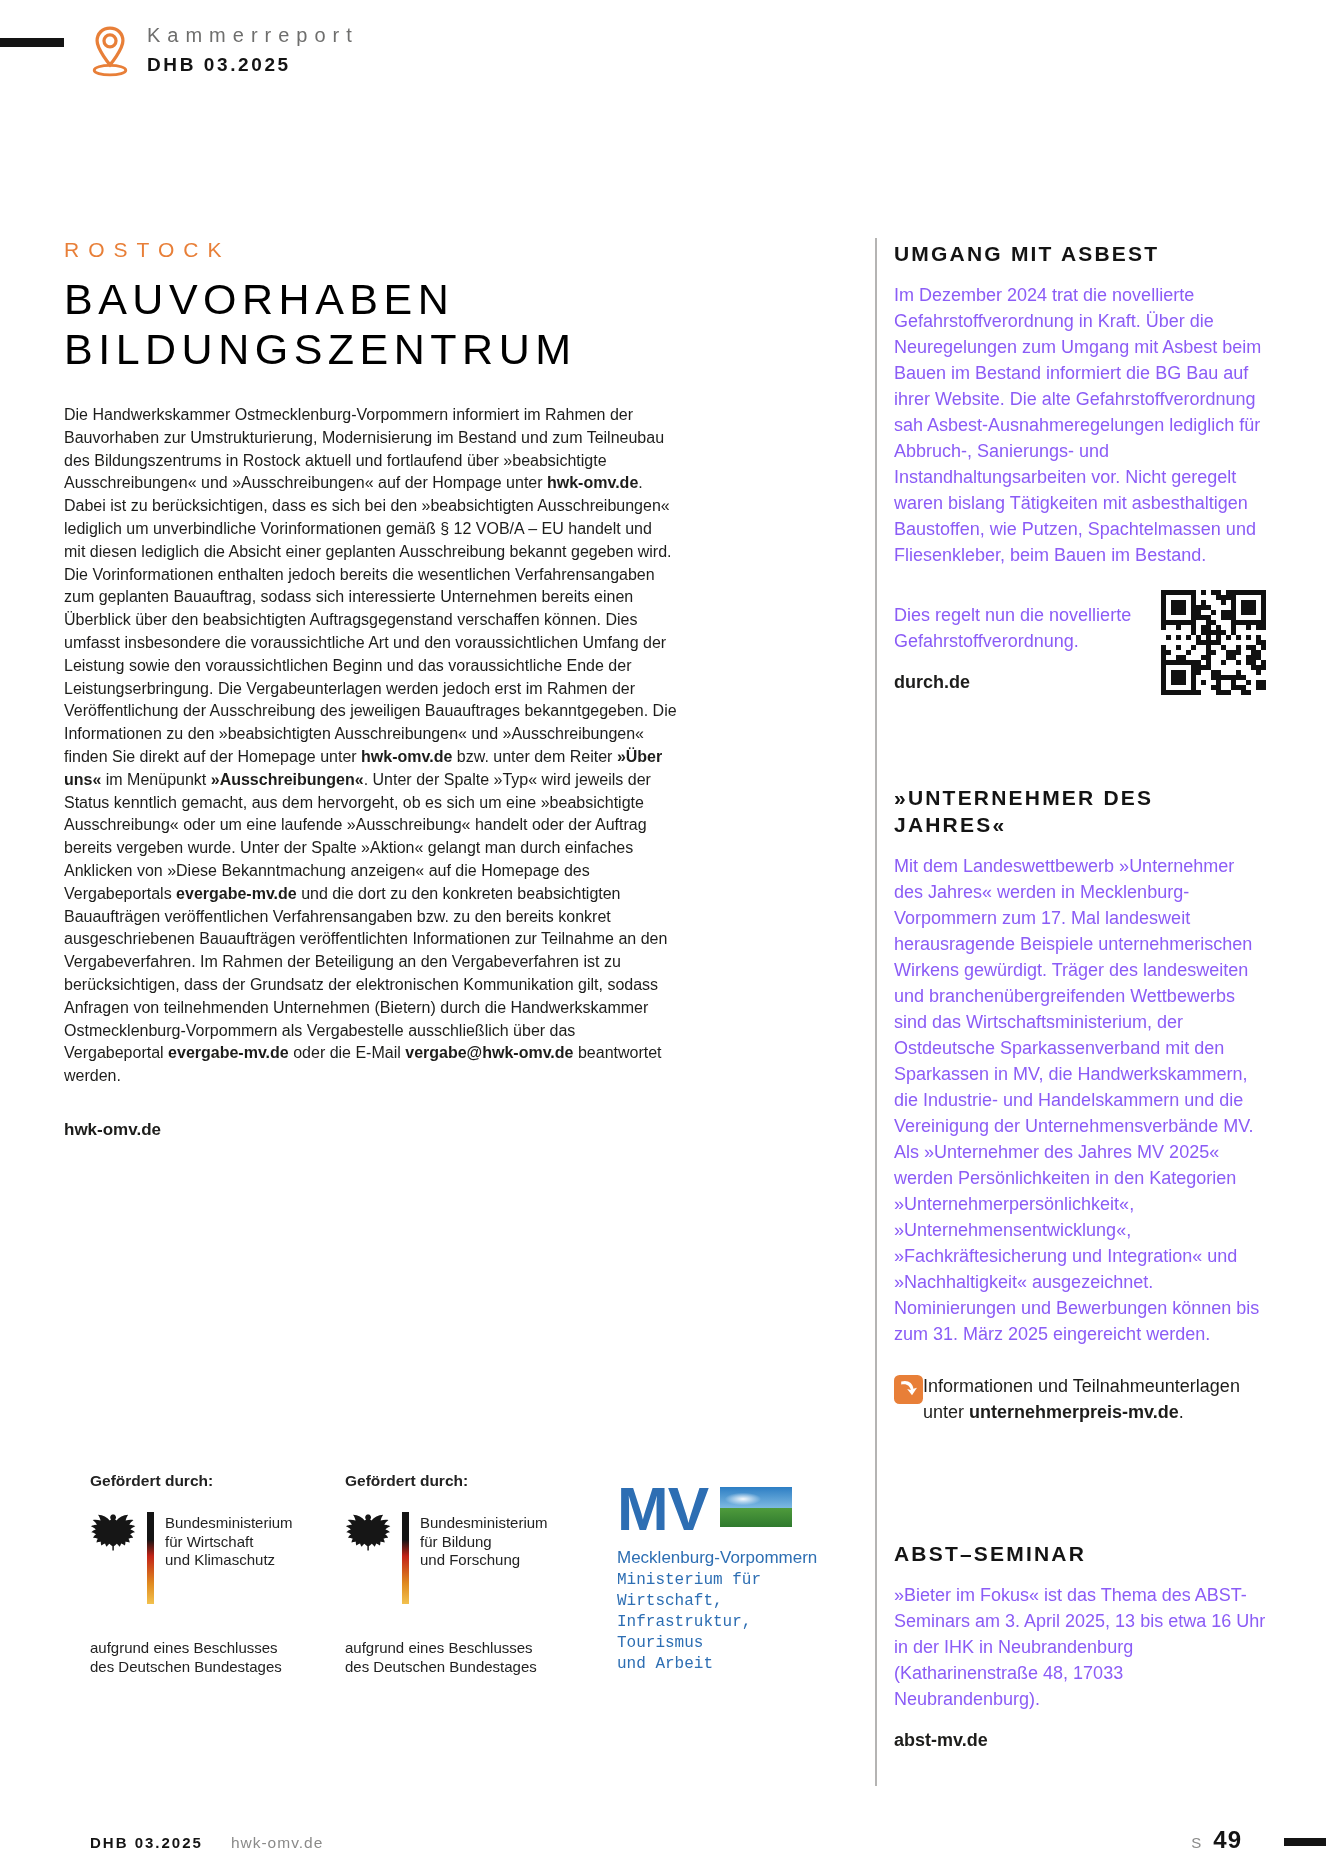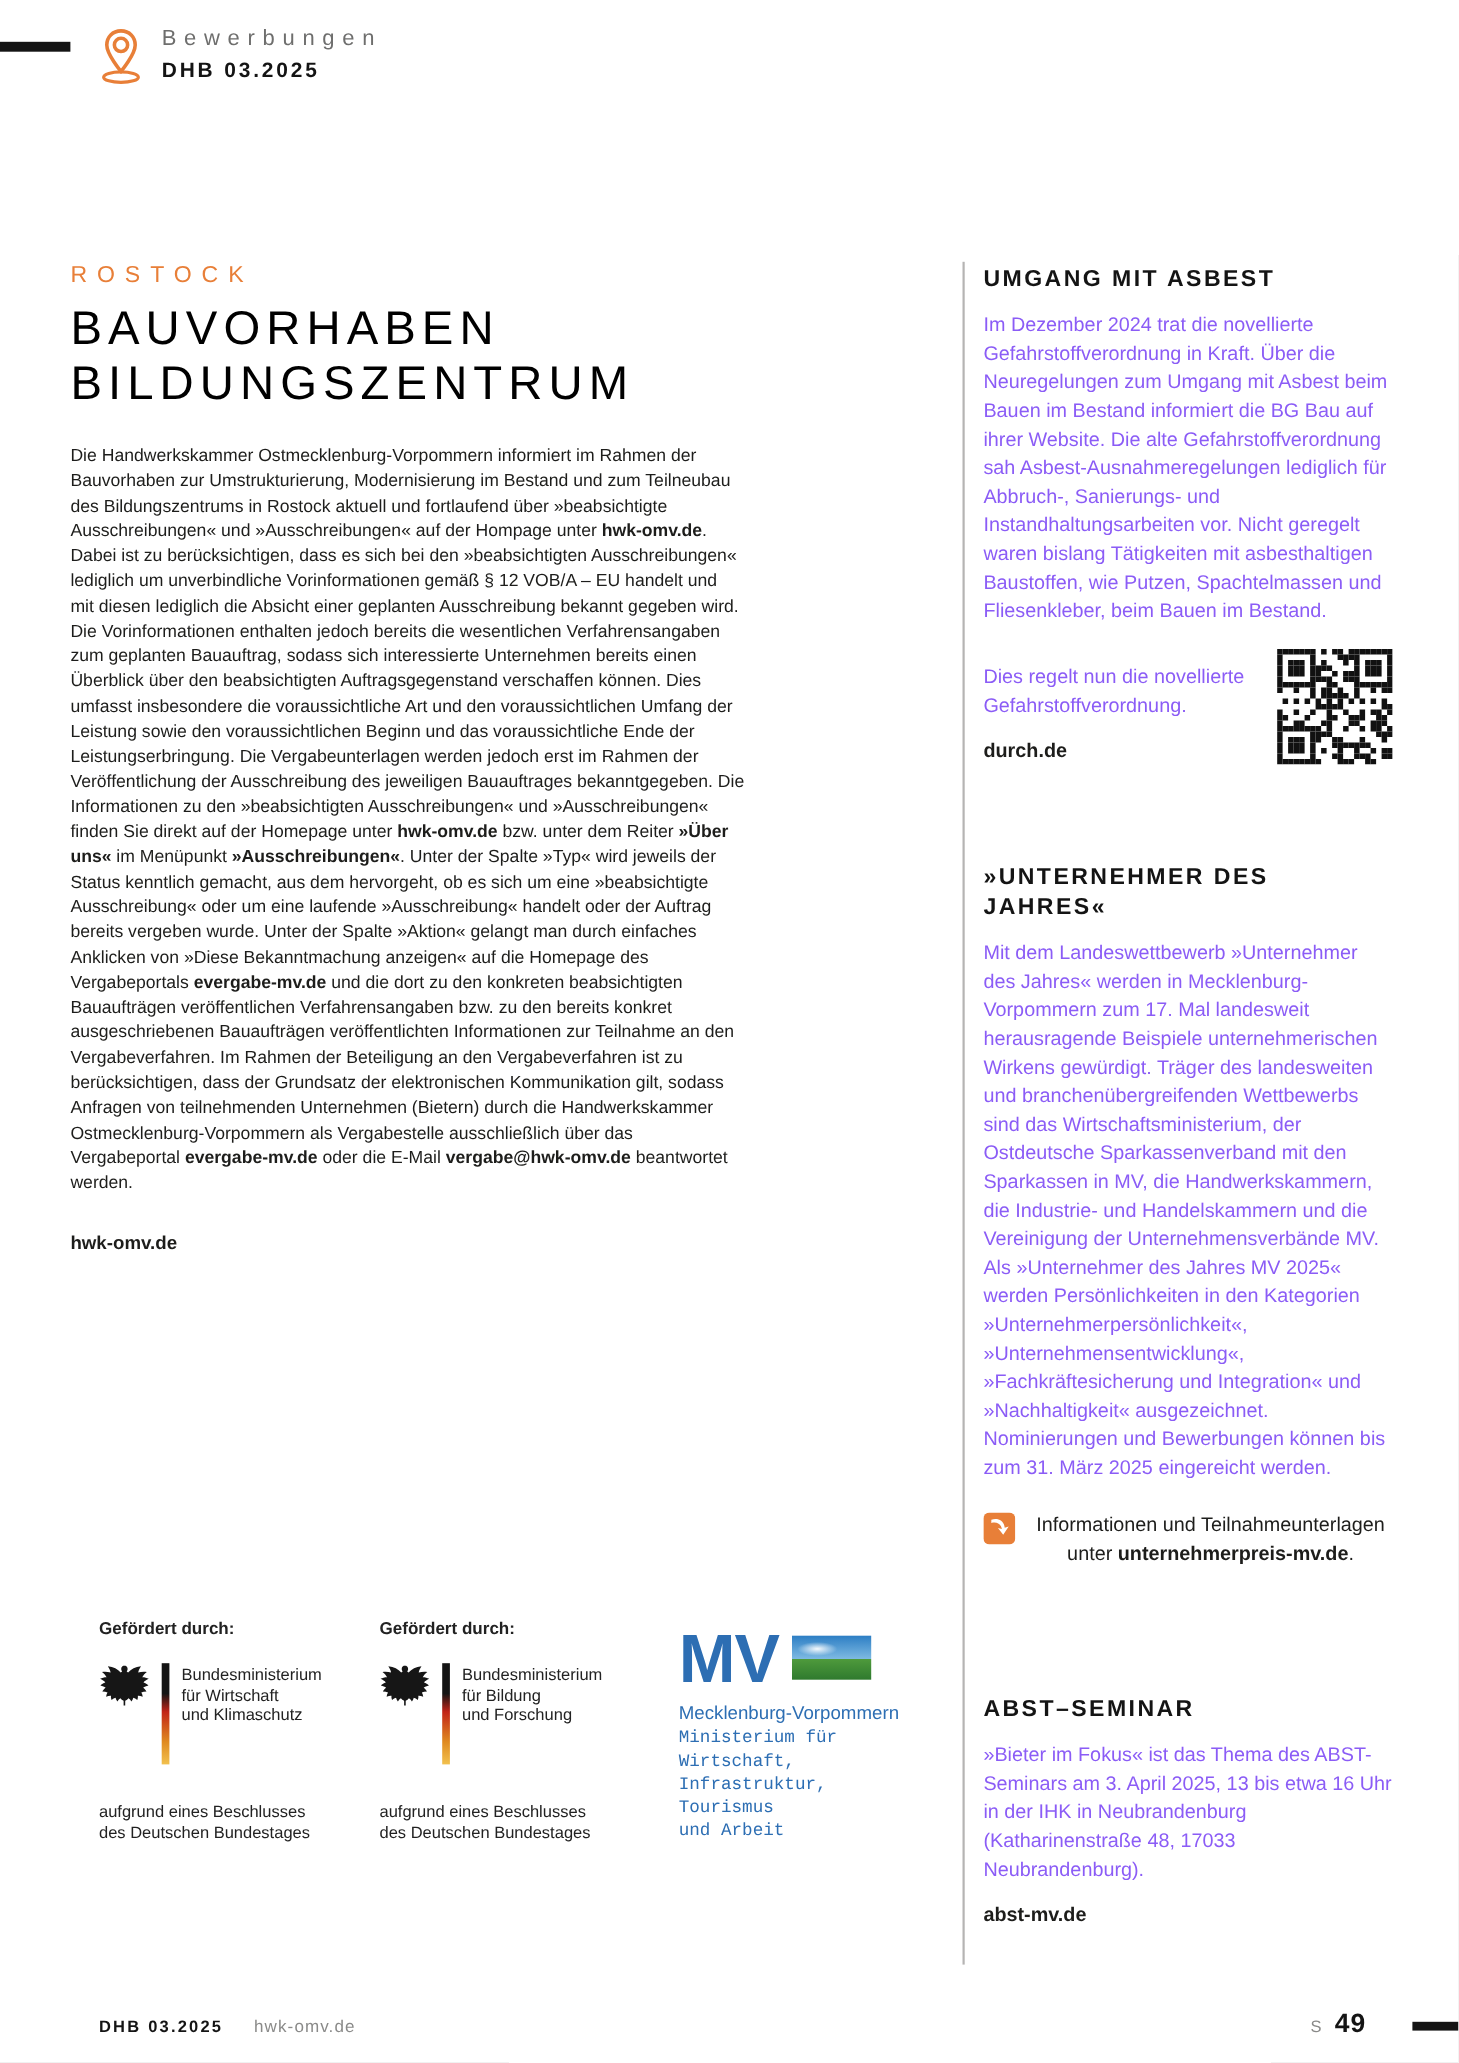--- a/index.html
+++ b/index.html
@@ -28,21 +28,21 @@
   .sb{position:absolute;left:17px;width:372px;}
   .sb-1{top:2px;}
   .sb-2{top:546px;}
   .sb-3{top:1302px;}
   .sb-heading{font-size:21px;font-weight:700;letter-spacing:2.2px;line-height:27px;color:#141414;max-width:330px;}
   .sb-body{margin-top:15px;font-size:18px;line-height:26px;color:#8b5cf6;}
   .sb-link{margin-top:2px;font-weight:700;font-size:18px;}
   .qr-row{display:flex;gap:12px;align-items:flex-start;margin-top:0;}
   .qr-col{flex:1 1 auto;margin-top:16px;}
   .qr-box{flex:0 0 auto;width:105px;height:105px;margin-top:4px;}
-  .note{display:flex;gap:12px;margin-top:26px;align-items:flex-start;text-align:center;}
+  .note{display:flex;margin-top:26px;align-items:flex-start;}
   .note-icon{width:29px;height:29px;flex:0 0 auto;margin-top:2px;}
   .note-text{font-size:18px;line-height:26px;}
 
   
   .fund{position:absolute;top:1472px;width:240px;}
   .fund-1{left:90px;}
   .fund-2{left:345px;}
   .fund-label{font-size:15.5px;font-weight:700;color:#222;}
   .logo-row{display:flex;gap:11px;margin-top:22px;}
   .eagle{width:46px;height:42px;flex:0 0 auto;}
@@ -76,21 +76,21 @@
 <div class="page">
 
   <div class="corner-bar"></div>
   <div class="brand">
     <svg class="pin" viewBox="0 0 46 54">
       <ellipse cx="23" cy="47" rx="16.5" ry="5" fill="none" stroke="#e87f38" stroke-width="3"></ellipse>
       <path d="M23 3C15 3 9.5 8.9 9.5 16.4 9.5 25.4 23 41.5 23 41.5s13.5-16.1 13.5-25.1C36.5 8.9 31 3 23 3z" fill="#fff" stroke="#e87f38" stroke-width="3.4"></path>
       <circle cx="23" cy="16.4" r="6.3" fill="none" stroke="#e87f38" stroke-width="3.4"></circle>
     </svg>
     <div>
-      <div class="brand-line1">Bewerbungen</div>
+      <div class="brand-line1">Kammerreport</div>
       <div class="brand-line2">DHB 03.2025</div>
     </div>
   </div>
 
   <div class="main">
     <div class="kicker">ROSTOCK</div>
     <div class="headline">
       <div>BAUVORHABEN</div>
       <div>BILDUNGSZENTRUM</div>
     </div>

